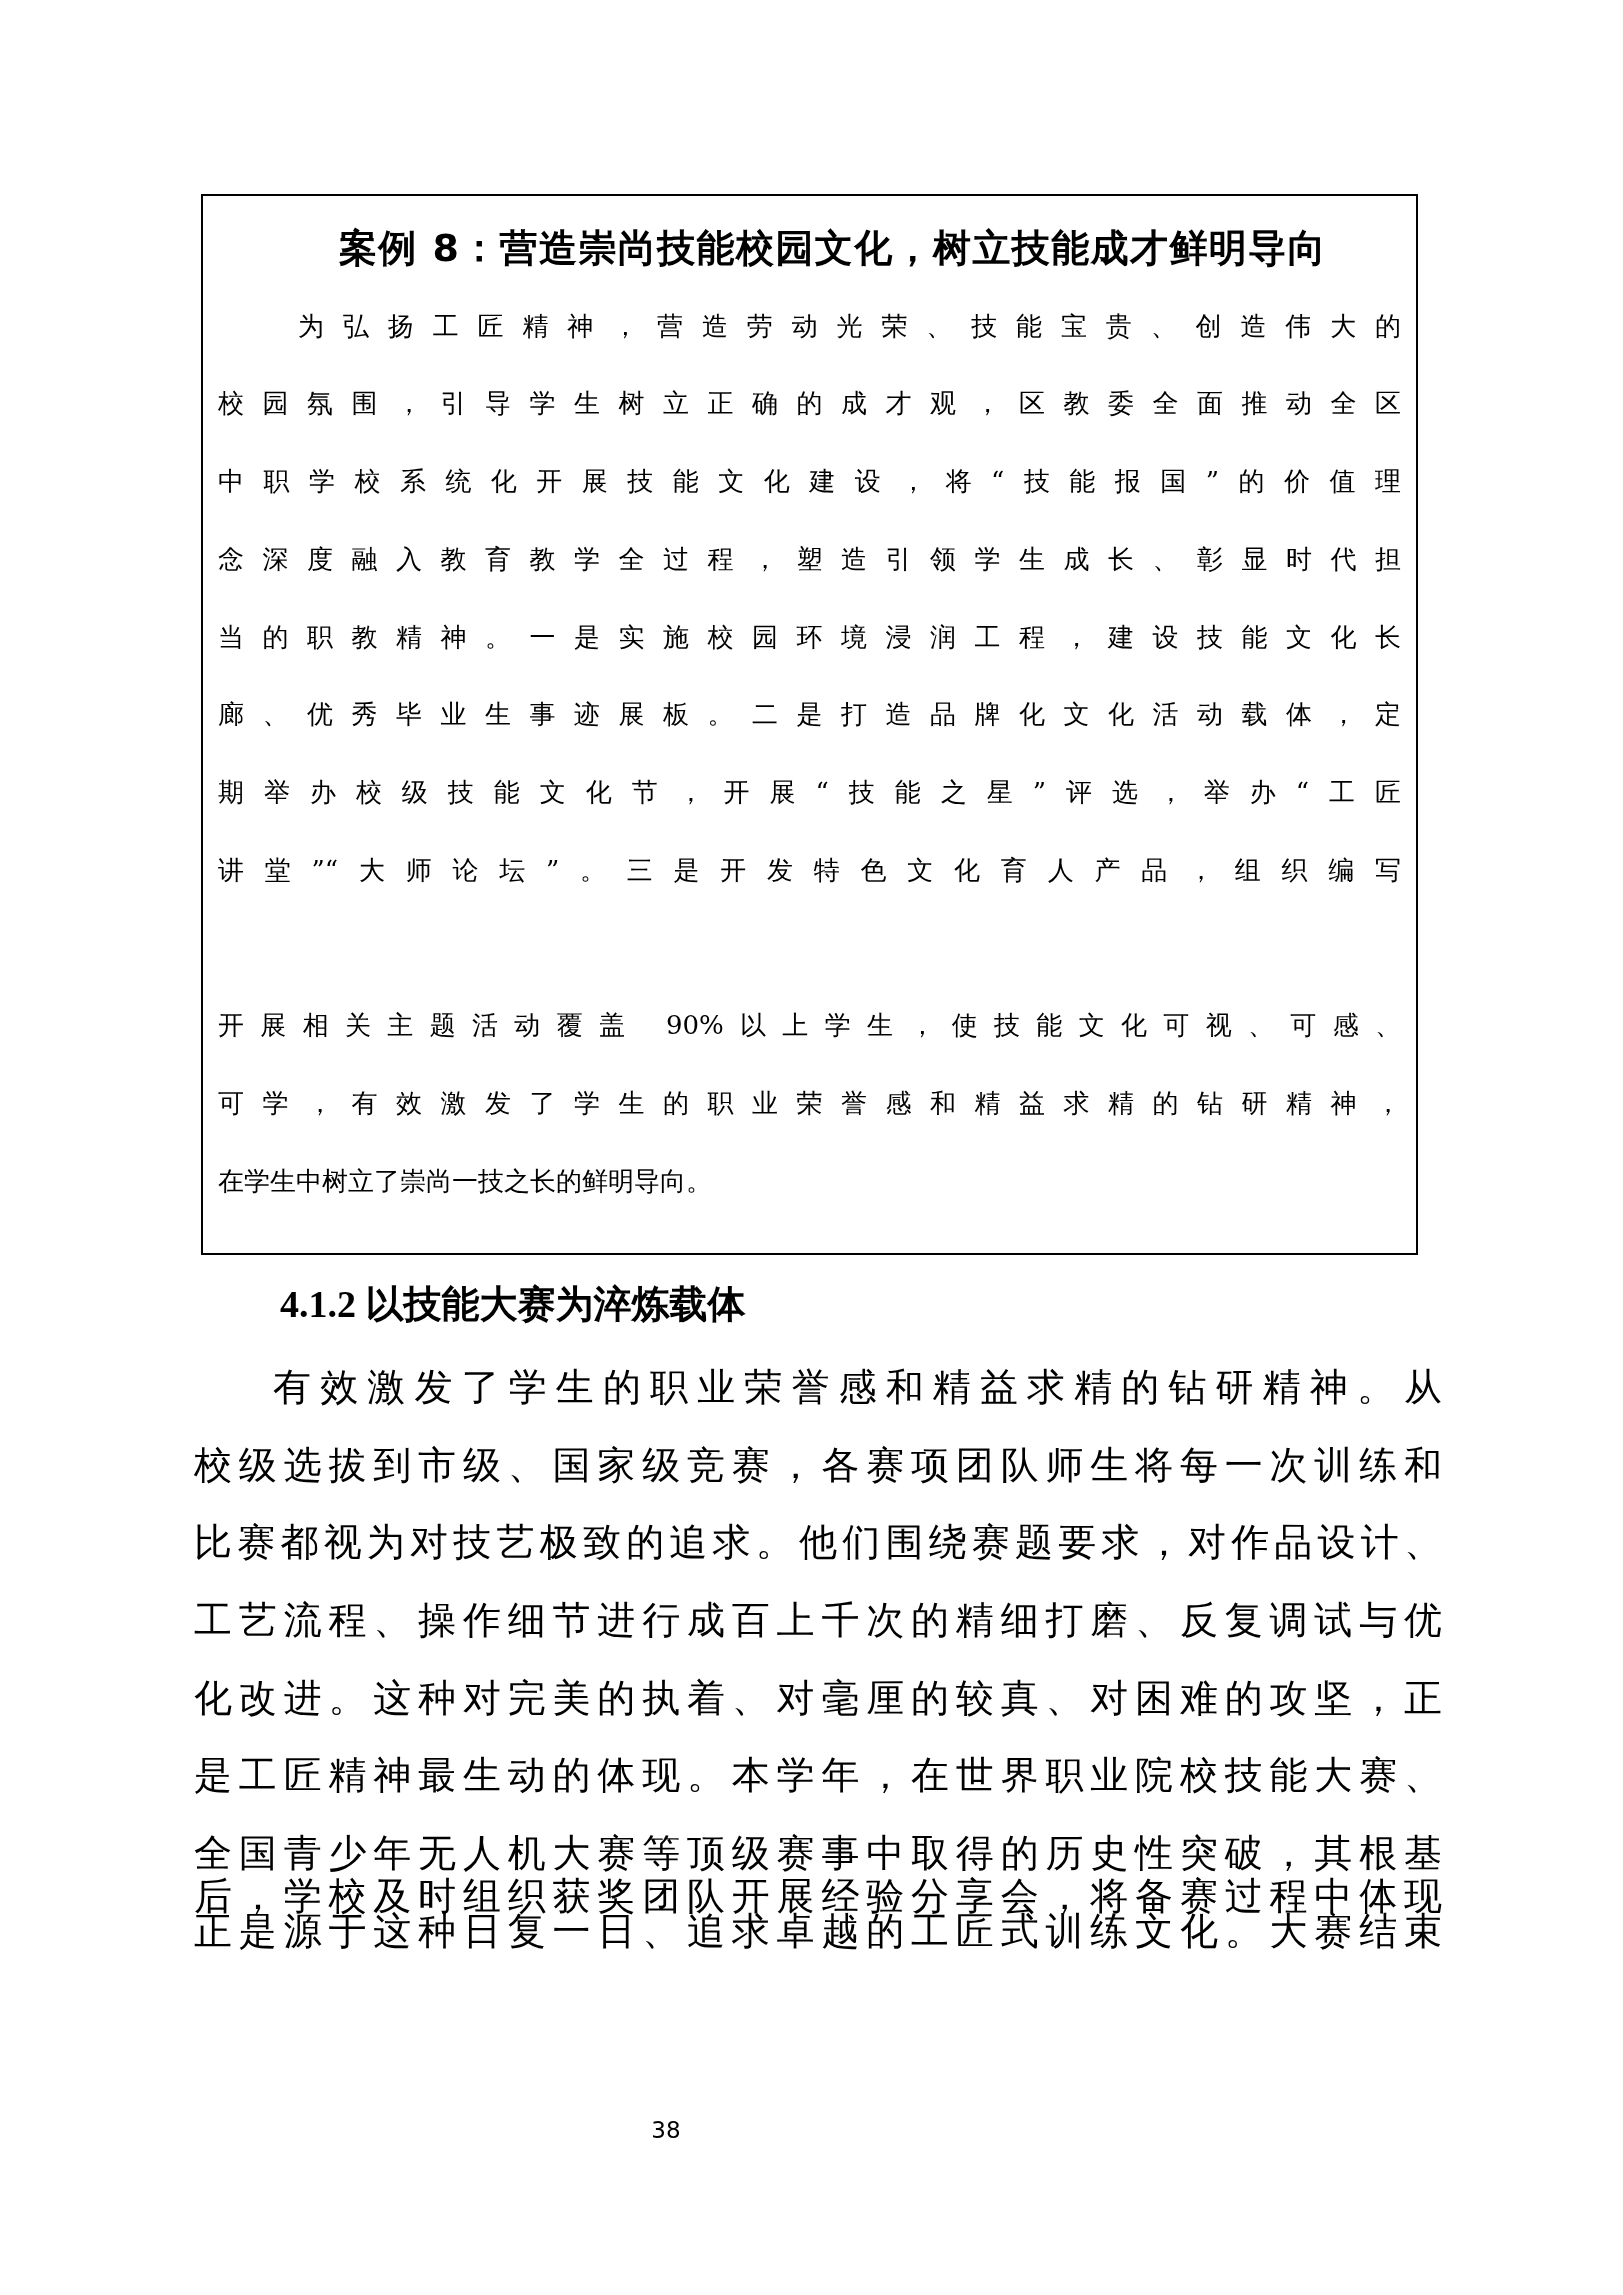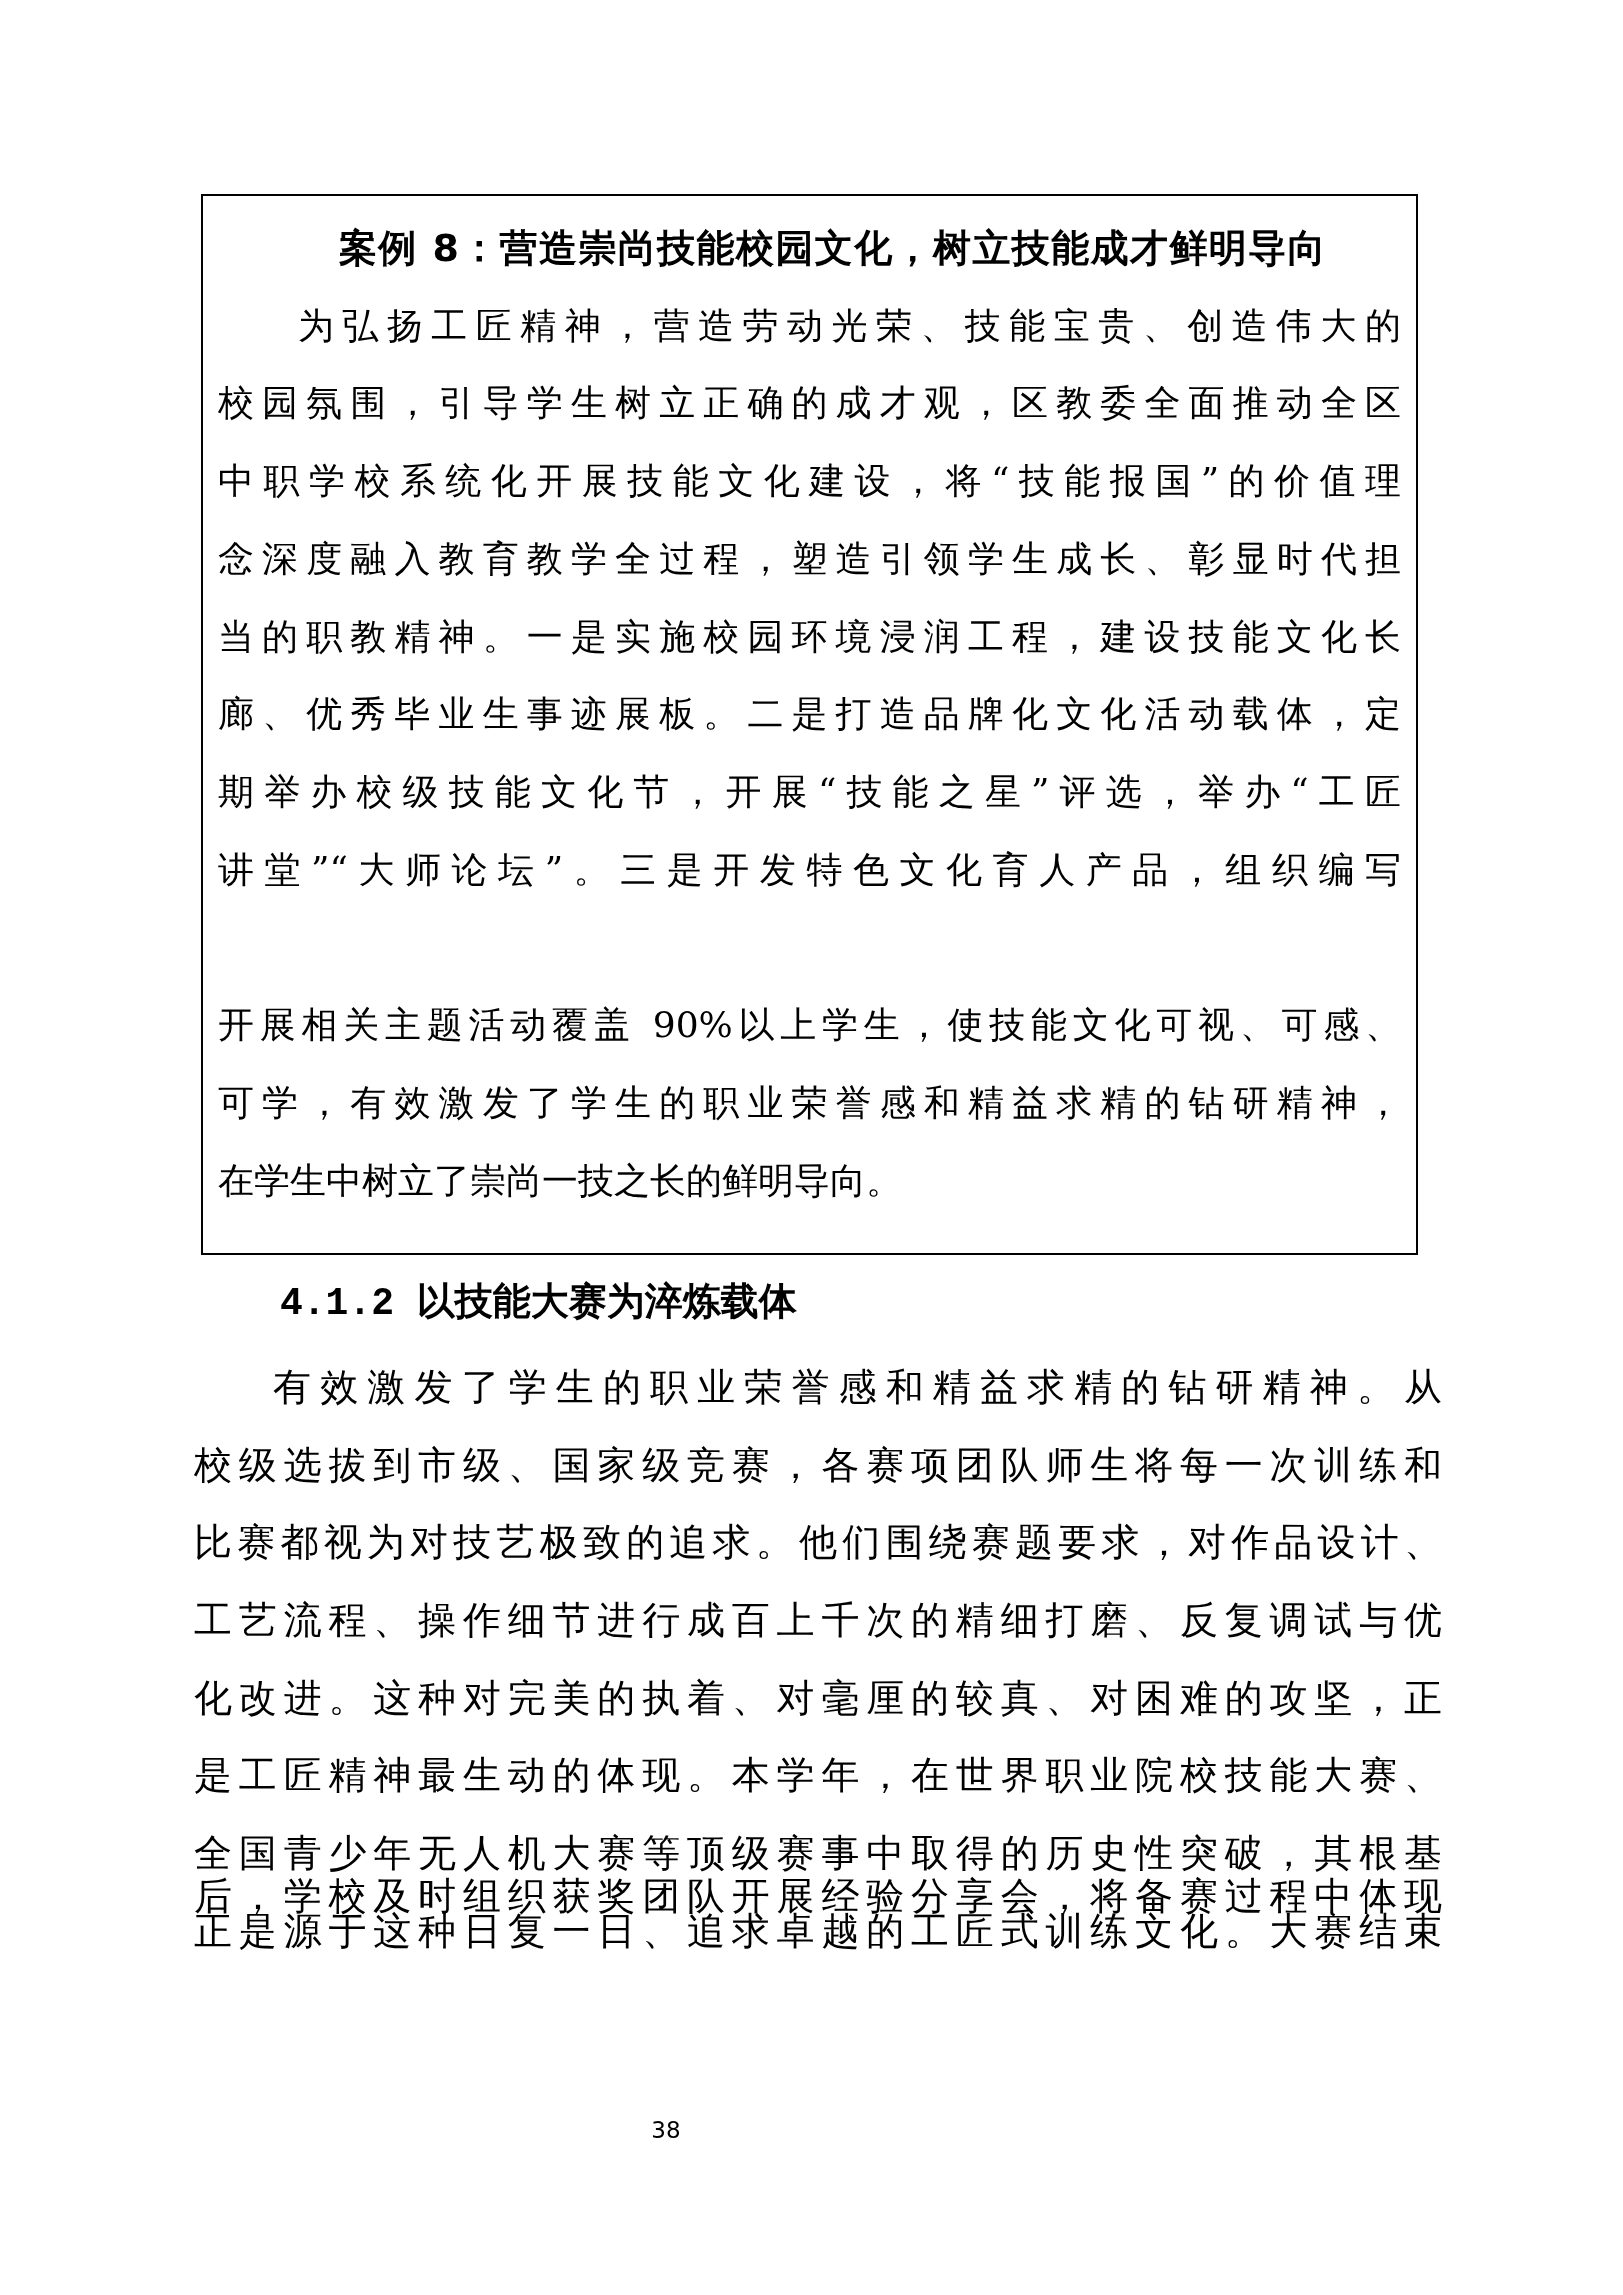--- a/index.html
+++ b/index.html
@@ -9,28 +9,28 @@
     position: absolute; left: 201px; top: 194px; width: 1217px; height: 1061px;
     border: 2.7px solid #000; box-sizing: border-box;
   }
   .case-title {
     position: absolute; left: 0; right: 0; top: 27px; text-align: center;
     font-size: 38px; font-weight: bold; letter-spacing: 1.4px;
     font-family: "DejaVu Sans", "Liberation Sans", sans-serif;
     padding-left: 47px;
   }
   .line {
-    position: absolute; left: 15px; right: 15px; font-size: 36px; line-height: 44px;
+    position: absolute; left: 15px; right: 15px; font-size: 26px; line-height: 44px;
     white-space: nowrap; text-align: justify; text-align-last: justify;
   }
   .line.last { text-align-last: left; }
   .line.indent { left: 95px; }
   .section-heading {
     position: absolute; left: 280px; top: 1282px; font-size: 38px; font-weight: bold;
-    font-family: Liberation Mono, monospace; line-height: 44px;
+    font-family: Liberation Serif, serif; line-height: 44px;
   }
   .body-line {
     position: absolute; left: 194px; width: 1248px; font-size: 38px; line-height: 44px;
     white-space: nowrap; text-align: justify; text-align-last: justify;
   }
   .body-line.indent { left: 273px; width: 1169px; }
   .page-number {
     position: absolute; left: 0; width: 1332px; top: 2117px; text-align: center;
     font-size: 23px; font-family: "DejaVu Sans", "Liberation Sans", sans-serif;
   }

